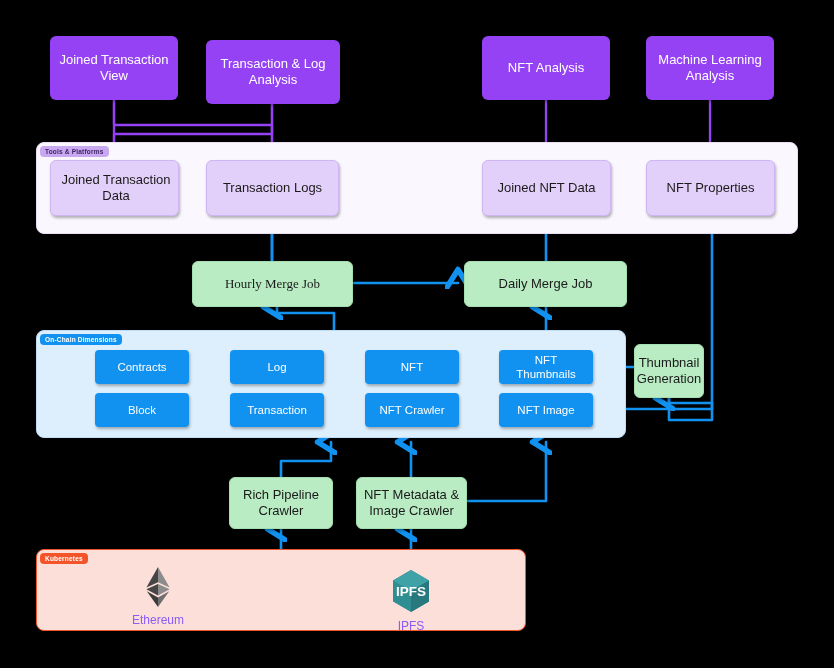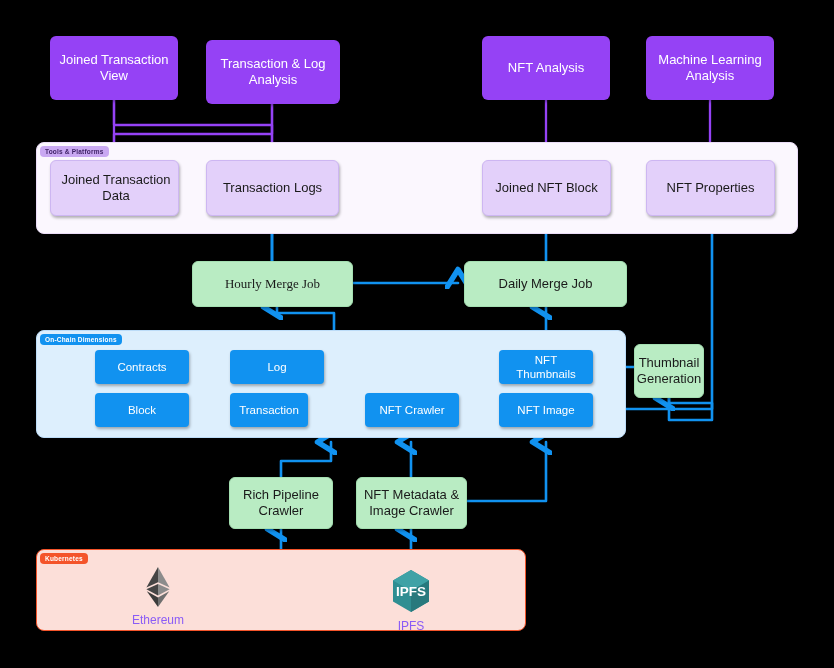--- a/index.html
+++ b/index.html
@@ -112,21 +112,21 @@
   <div class="group g-tools" style="left:36px;top:142px;width:762px;height:92px;"></div>
   <div class="badge b-tools" style="left:40px;top:146px;">Tools &amp; Platforms</div>
 
   <div class="node n-lilac" style="left:50px;top:160px;width:129px;height:56px;padding-left:9px;">
     <span>Joined Transaction Data</span>
   </div>
   <div class="node n-lilac" style="left:206px;top:160px;width:133px;height:56px;">
     <span>Transaction Logs</span>
   </div>
   <div class="node n-lilac" style="left:482px;top:160px;width:129px;height:56px;">
-    <span>Joined NFT Block</span>
+    <span>Joined NFT Data</span>
   </div>
   <div class="node n-lilac" style="left:646px;top:160px;width:129px;height:56px;">
     <span>NFT Properties</span>
   </div>
 
   <div class="node n-green" style="left:192px;top:261px;width:161px;height:46px;font-family:Liberation Serif, serif;">
     <span>Hourly Merge Job</span>
   </div>
   <div class="node n-green" style="left:464px;top:261px;width:163px;height:46px;">
     <span>Daily  Merge Job</span>
@@ -134,28 +134,31 @@
 
   <div class="group g-chain" style="left:36px;top:330px;width:590px;height:108px;"></div>
   <div class="badge b-chain" style="left:40px;top:334px;">On-Chain Dimensions</div>
 
   <div class="node n-blue" style="left:95px;top:350px;width:94px;height:34px;">
     <span>Contracts</span>
   </div>
   <div class="node n-blue" style="left:230px;top:350px;width:94px;height:34px;">
     <span>Log</span>
   </div>
+  <div class="node n-blue" style="left:365px;top:350px;width:94px;height:34px;">
+    <span>NFT</span>
+  </div>
   <div class="node n-blue" style="left:499px;top:350px;width:94px;height:34px;">
     <span>NFT Thumbnails</span>
   </div>
 
   <div class="node n-blue" style="left:95px;top:393px;width:94px;height:34px;">
     <span>Block</span>
   </div>
-  <div class="node n-blue" style="left:230px;top:393px;width:78px;height:34px;">
+  <div class="node n-blue" style="left:230px;top:393px;width:94px;height:34px;">
     <span>Transaction</span>
   </div>
   <div class="node n-blue" style="left:365px;top:393px;width:94px;height:34px;">
     <span>NFT Crawler</span>
   </div>
   <div class="node n-blue" style="left:499px;top:393px;width:94px;height:34px;">
     <span>NFT Image</span>
   </div>
 
   <div class="node n-green" style="left:634px;top:344px;width:70px;height:54px;">

